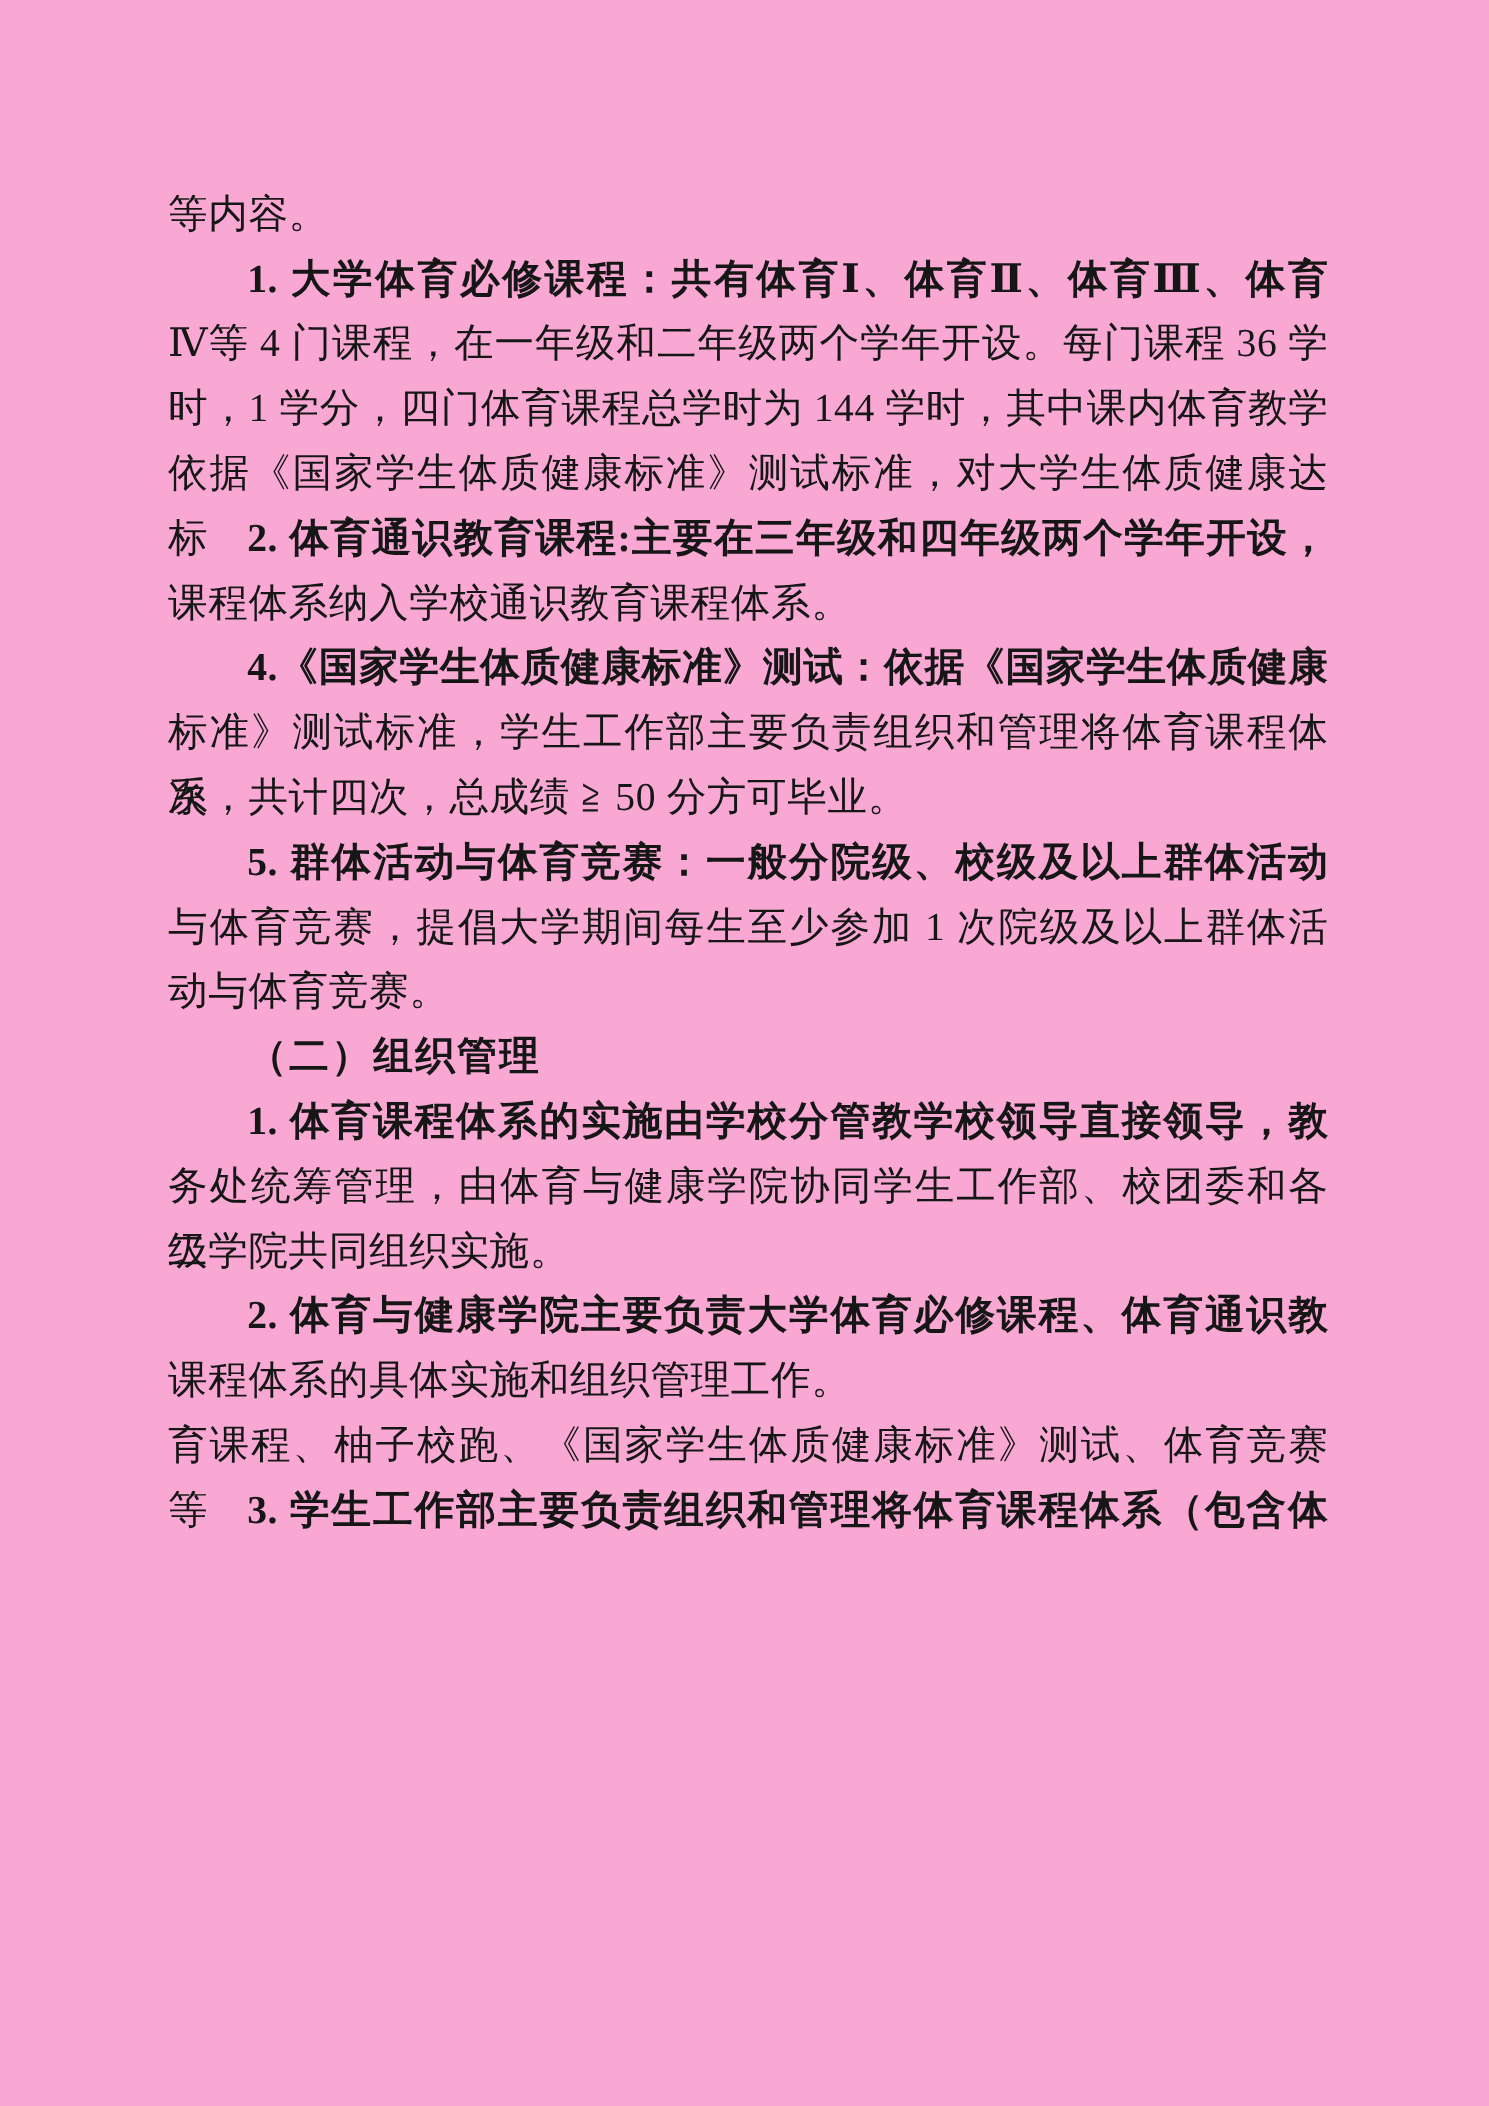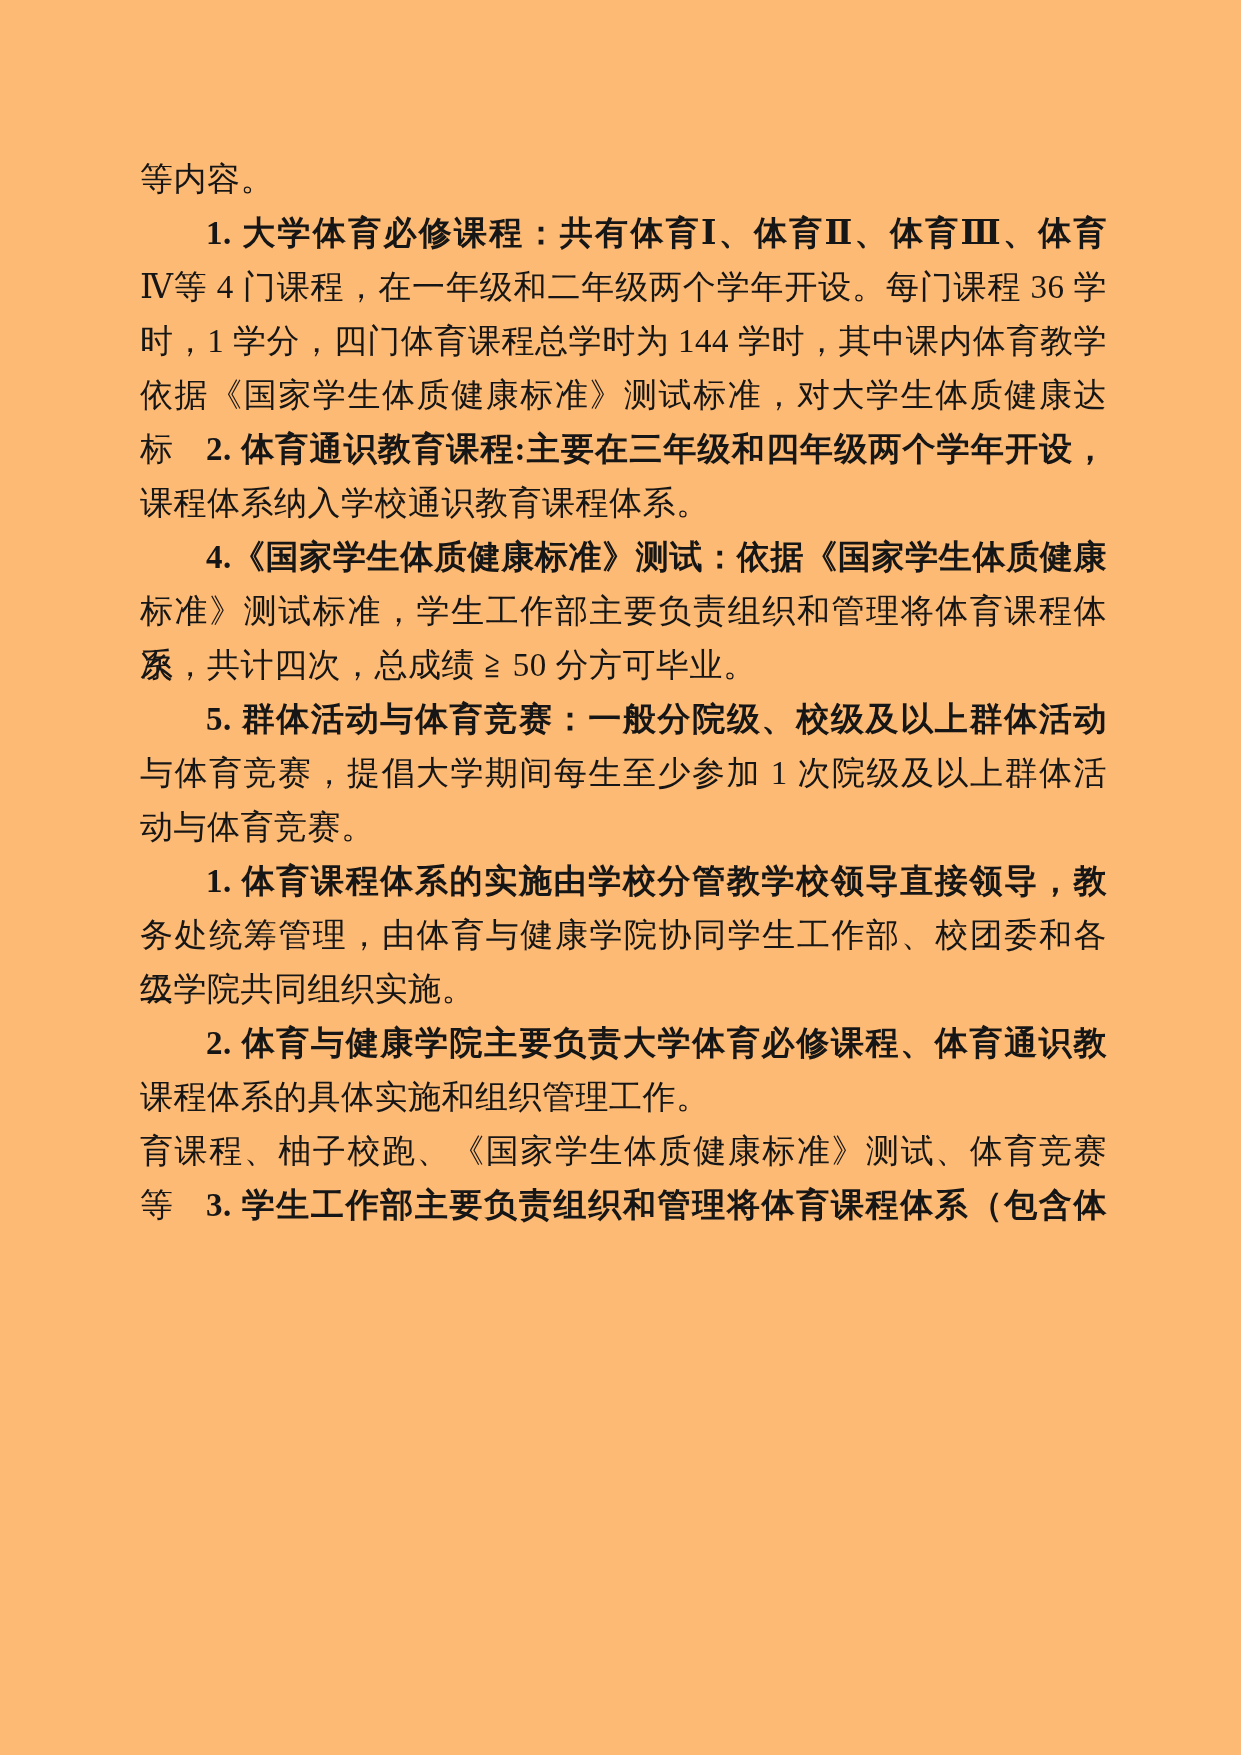--- a/index.html
+++ b/index.html
@@ -10,21 +10,21 @@
     width: 1241px;
     height: 1755px;
     background: #ffffff;
     overflow: hidden;
   }
   .page {
     box-sizing: border-box;
     width: 1241px;
     height: 1755px;
     padding: 152px 134px 0 140px;
-    background: #fdba74;
+    background: #f9a8d4;
     color: #161616;
   }
   .doc-body {
     font-family: "Liberation Serif", "DejaVu Serif", serif;
     font-size: 33px;
     line-height: 54px;
   }
   .line {
     height: 54px;
     text-align: left;
@@ -67,20 +67,23 @@
       <div class="paragraph body">
         <div class="line indent fill">4.《国家学生体质健康标准》测试：依据《国家学生体质健康</div>
         <div class="line fill">标准》测试标准，学生工作部主要负责组织和管理将体育课程体系</div>
         <div class="line">次，共计四次，总成绩 ≧ 50 分方可毕业。</div>
       </div>
       <div class="paragraph body">
         <div class="line indent fill">5. 群体活动与体育竞赛：一般分院级、校级及以上群体活动</div>
         <div class="line fill">与体育竞赛，提倡大学期间每生至少参加 1 次院级及以上群体活</div>
         <div class="line">动与体育竞赛。</div>
       </div>
+      <div class="paragraph heading">
+        <div class="line indent">（二）组织管理</div>
+      </div>
       <div class="paragraph body">
         <div class="line indent fill">1. 体育课程体系的实施由学校分管教学校领导直接领导，教</div>
         <div class="line fill">务处统筹管理，由体育与健康学院协同学生工作部、校团委和各二</div>
         <div class="line">级学院共同组织实施。</div>
       </div>
       <div class="paragraph body">
         <div class="line indent fill">2. 体育与健康学院主要负责大学体育必修课程、体育通识教</div>
         <div class="line">课程体系的具体实施和组织管理工作。</div>
         <div class="line fill">育课程、柚子校跑、《国家学生体质健康标准》测试、体育竞赛等</div>
       </div>

